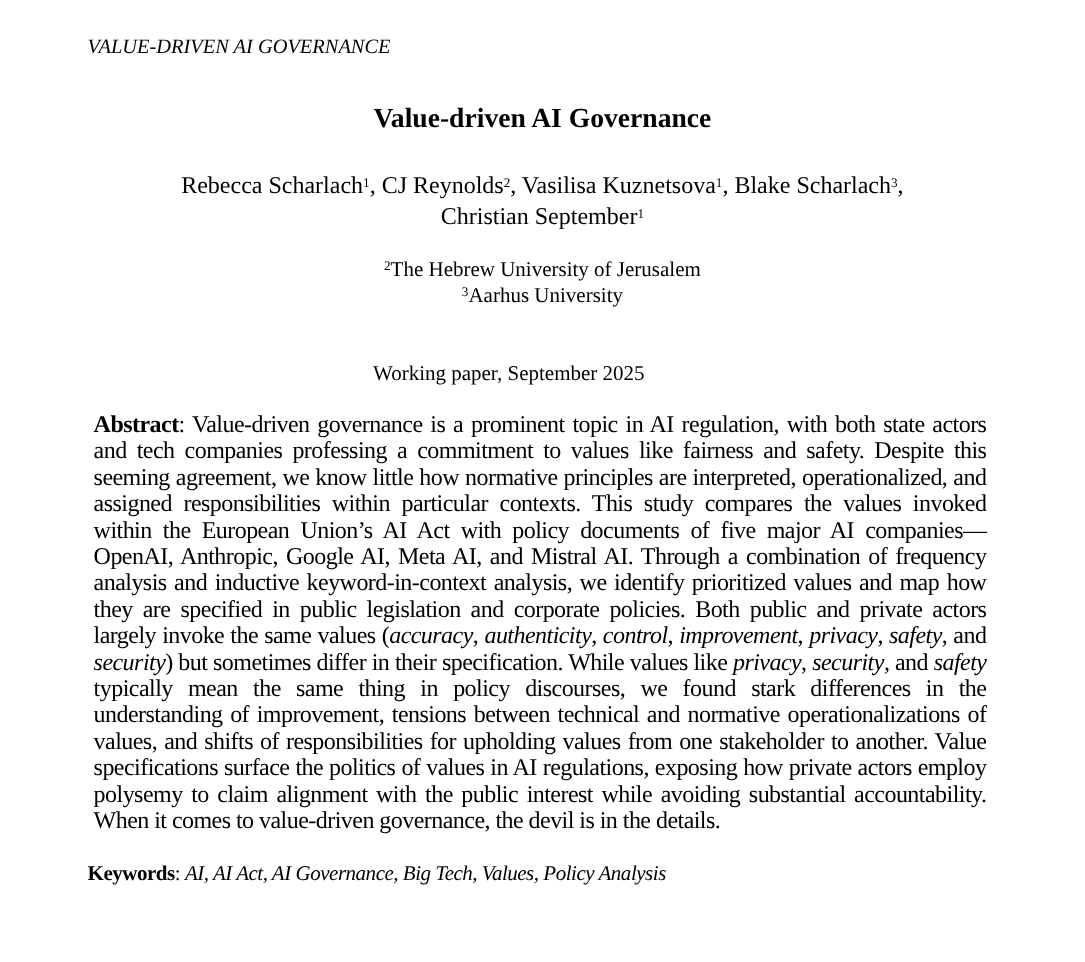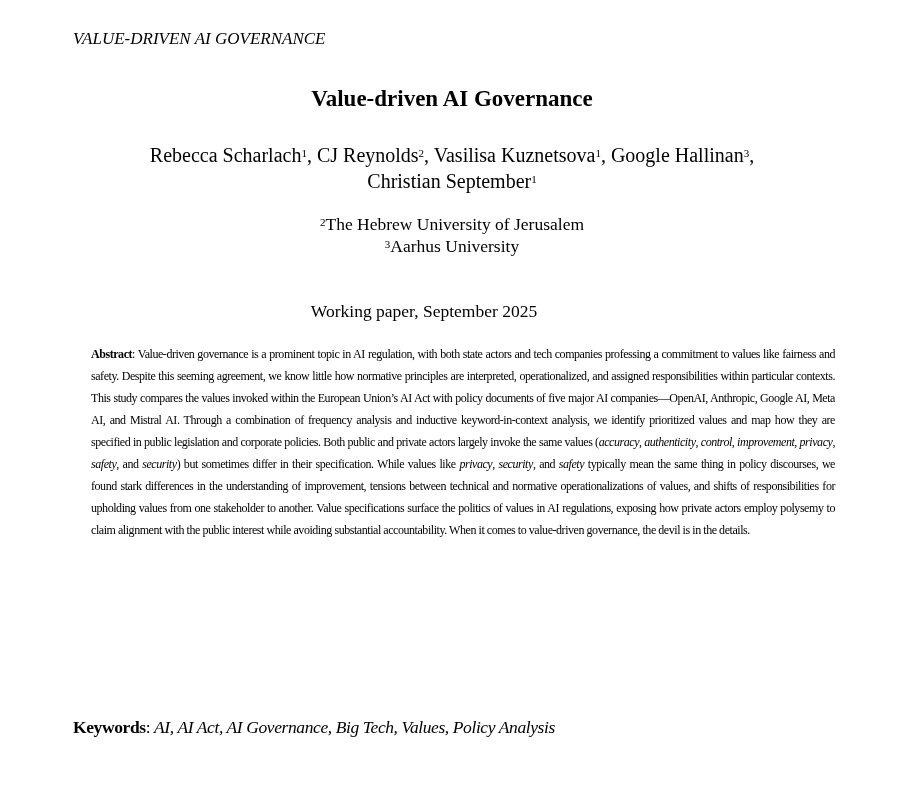--- a/index.html
+++ b/index.html
@@ -61,24 +61,24 @@
   .working {
     position: absolute;
     left: 0;
     width: 848px;
     top: 301px;
     text-align: center;
     font-size: 17.5px;
   }
   .abstract {
     position: absolute;
-    left: 91px;
+    left: 78px;
     width: 744px;
     top: 343px;
-    font-size: 12px;
+    font-size: 20px;
     line-height: 22px;
     text-align: justify;
     text-align-last: left;
     letter-spacing: -0.45px;
     word-spacing: 0px;
     margin: 0;
   }
   .abstract b { font-weight: bold; }
   .abstract i { font-style: italic; }
   .keywords {
@@ -91,21 +91,21 @@
   .keywords i { font-style: italic; }
 </style>
 </head>
 <body>
 
 <div class="running-head">VALUE-DRIVEN AI GOVERNANCE</div>
 
 <h1 class="title">Value-driven AI Governance</h1>
 
 <div class="authors">
-  <span><span>Rebecca Scharlach</span><sup>1</sup><span>, </span></span><span><span>CJ Reynolds</span><sup>2</sup><span>, </span></span><span><span>Vasilisa Kuznetsova</span><sup>1</sup><span>, </span></span><span><span>Google Hallinan</span><sup>3</sup><span>,</span></span><br><span><span>Christian September</span><sup>1</sup></span>
+  <span><span>Rebecca Scharlach</span><sup>1</sup><span>, </span></span><span><span>CJ Reynolds</span><sup>2</sup><span>, </span></span><span><span>Vasilisa Kuznetsova</span><sup>1</sup><span>, </span></span><span><span>Blake Scharlach</span><sup>3</sup><span>,</span></span><br><span><span>Christian September</span><sup>1</sup></span>
 </div>
 
 <div class="affils">
   <span class="affil-line"><sup>2</sup><span>The Hebrew University of Jerusalem</span></span>
   <span class="affil-line"><sup>3</sup><span>Aarhus University</span></span>
 </div>
 
 <div class="working">Working paper, September 2025</div>
 
 <p class="abstract"><b>Abstract</b><span>: </span><span id="abstract-body"><span>Value-driven governance is a prominent topic in AI regulation, with both state actors and tech companies professing a commitment to values like fairness and safety. Despite this seeming agreement, we know little how normative principles are interpreted, operationalized, and assigned responsibilities within particular contexts. This study compares the values invoked within the European Union’s AI Act with policy documents of five major AI companies—OpenAI, Anthropic, Google AI, Meta AI, and Mistral AI. Through a combination of frequency analysis and inductive keyword-in-context analysis, we identify prioritized values and map how they are specified in public legislation and corporate policies. Both public and private actors largely invoke the same values (</span><i>accuracy</i><span>, </span><i>authenticity</i><span>, </span><i>control</i><span>, </span><i>improvement</i><span>, </span><i>privacy</i><span>, </span><i>safety</i><span>, and </span><i>security</i><span>) but sometimes differ in their specification. While values like </span><i>privacy</i><span>, </span><i>security</i><span>, and </span><i>safety</i><span> typically mean the same thing in policy discourses, we found stark differences in the understanding of improvement, tensions between technical and normative operationalizations of values, and shifts of responsibilities for upholding values from one stakeholder to another. Value specifications surface the politics of values in AI regulations, exposing how private actors employ polysemy to claim alignment with the public interest while avoiding substantial accountability. When it comes to value-driven governance, the devil is in the details.</span></span></p>

